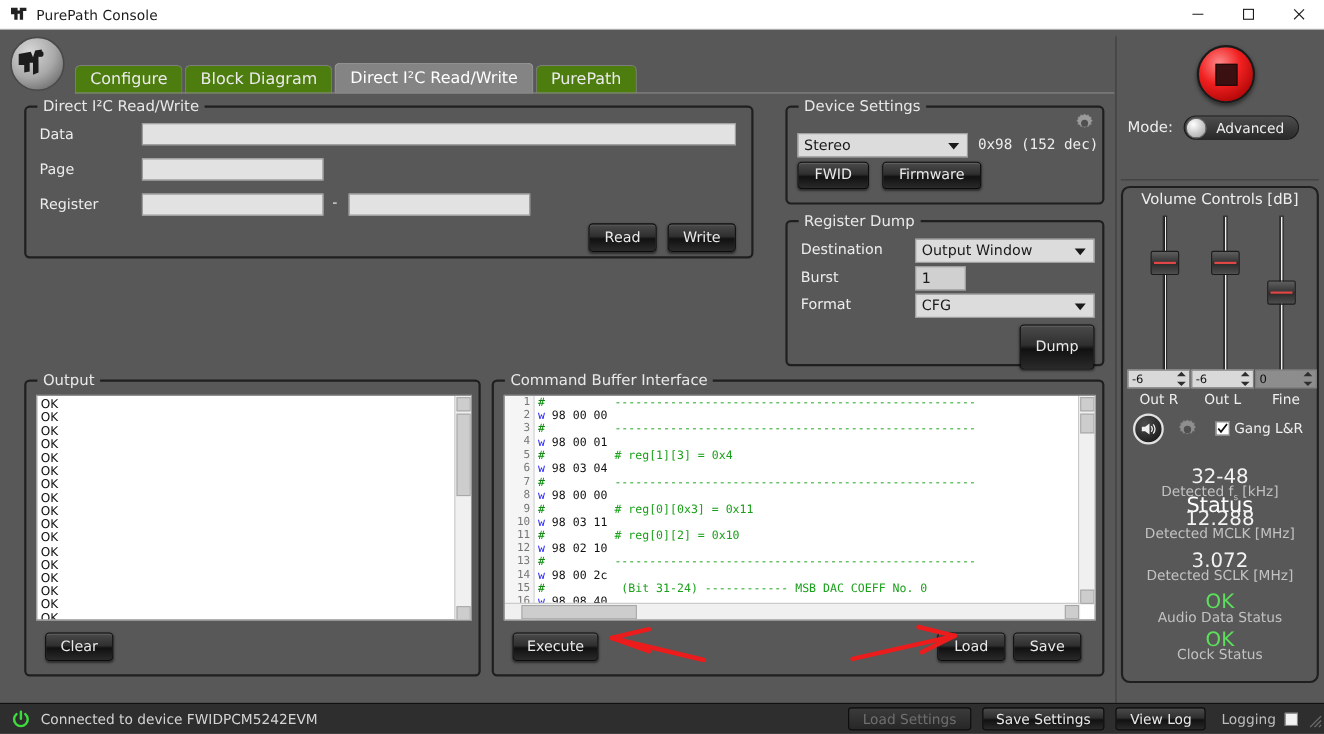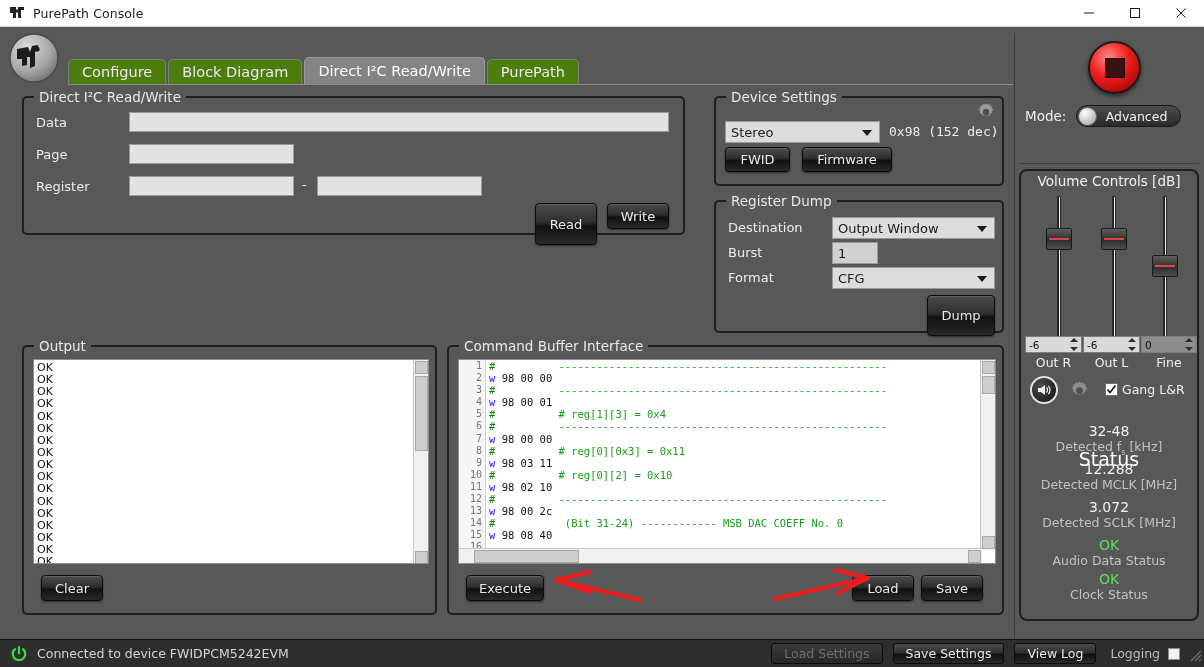--- a/index.html
+++ b/index.html
@@ -359,21 +359,21 @@
   .chk svg { display:block; }
   .gang-label {
     position: absolute; font-size: 12.5px; color: #efefef;
   }
   .status-title {
     position: absolute; left: 0; right: 0;
     text-align: center; font-size: 19px; color: #ffffff; margin-top: 44px;
   }
   .status-val {
     position: absolute; left: 0; right: 0;
-    text-align: center; font-size: 14px; color: #f2f2f2;
+    text-align: center; font-size: 18px; color: #f2f2f2;
   }
   .status-val.ok { color: #5ce05c; }
   .status-cap {
     position: absolute; left: 0; right: 0;
     text-align: center; font-size: 12.5px; color: #c2c2c2;
   }
   .status-cap sub { font-size: 8px; }
 
   
   .statusbar {
@@ -480,21 +480,21 @@
     <div class="tf" style="left:105px; top:14px; width:540px;"></div>
 
     <div class="row-label" style="left:12px; top:49px;">Page</div>
     <div class="tf" style="left:105px; top:46px; width:165px;"></div>
 
     <div class="row-label" style="left:12px; top:81px;">Register</div>
     <div class="tf" style="left:105px; top:78px; width:165px;"></div>
     <div class="dash-sep" style="left:278px; top:79px;">-</div>
     <div class="tf" style="left:293px; top:78px; width:165px;"></div>
 
-    <div class="btn" style="left:511px; top:105px; width:62px; height:42px;">Read</div>
+    <div class="btn" style="left:511px; top:105px; width:62px; height:26px;">Read</div>
     <div class="btn" style="left:583px; top:105px; width:62px; height:26px;">Write</div>
   </div>
 
   <div class="group" id="grp-device">
     <div class="legend">Device Settings</div>
     <div class="gear" style="right:6px; top:4px;">
       <svg width="20" height="20" viewBox="0 0 20 20">
         <g fill="#9b9b9b" stroke="#6a6a6a" stroke-width=".6">
           <path d="M10 1.5 l1.6 1.1 1.9-.5 .9 1.8 1.9.5 -.3 2 1.4 1.4 -1.4 1.4 .3 2 -1.9.5 -.9 1.8 -1.9-.5 -1.6 1.1 -1.6-1.1 -1.9.5 -.9-1.8 -1.9-.5 .3-2 -1.4-1.4 1.4-1.4 -.3-2 1.9-.5 .9-1.8 1.9.5z"></path>
         </g>
@@ -586,20 +586,21 @@
           <div>15</div>
           <div>16</div>
           <div>17</div>
         </div>
       <div class="codearea" id="codearea">
           <div class="cline"><span class="hash">#</span><span class="cmt">          ----------------------------------------------------</span></div>
           <div class="cline"><span class="cmd">w</span><span class="hex"> 98 00 00</span></div>
           <div class="cline"><span class="hash">#</span><span class="cmt">          ----------------------------------------------------</span></div>
           <div class="cline"><span class="cmd">w</span><span class="hex"> 98 00 01</span></div>
           <div class="cline"><span class="hash">#</span><span class="cmt">          # reg[1][3] = 0x4</span></div>
+          <div class="cline"><span class="cmd">w</span><span class="hex"> 98 03 04</span></div>
           <div class="cline"><span class="hash">#</span><span class="cmt">          ----------------------------------------------------</span></div>
           <div class="cline"><span class="cmd">w</span><span class="hex"> 98 00 00</span></div>
           <div class="cline"><span class="hash">#</span><span class="cmt">          # reg[0][0x3] = 0x11</span></div>
           <div class="cline"><span class="cmd">w</span><span class="hex"> 98 03 11</span></div>
           <div class="cline"><span class="hash">#</span><span class="cmt">          # reg[0][2] = 0x10</span></div>
           <div class="cline"><span class="cmd">w</span><span class="hex"> 98 02 10</span></div>
           <div class="cline"><span class="hash">#</span><span class="cmt">          ----------------------------------------------------</span></div>
           <div class="cline"><span class="cmd">w</span><span class="hex"> 98 00 2c</span></div>
           <div class="cline"><span class="hash">#</span><span class="cmt">           (Bit 31-24) ------------ MSB DAC COEFF No. 0</span></div>
           <div class="cline"><span class="cmd">w</span><span class="hex"> 98 08 40</span></div>

